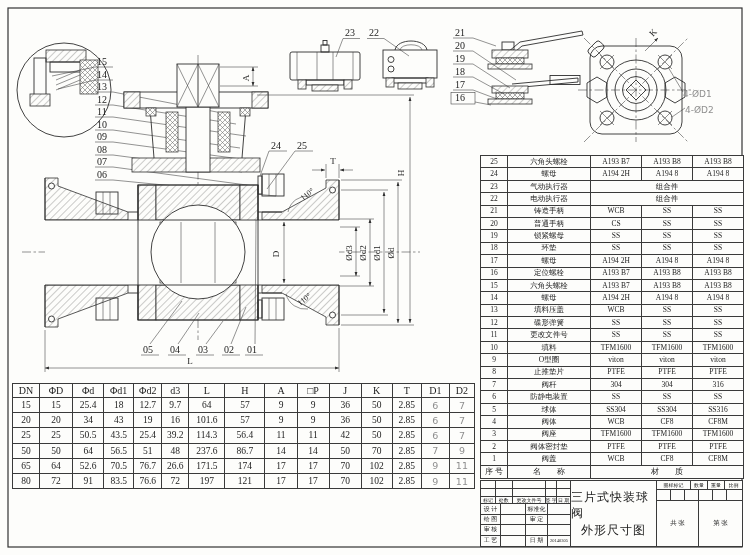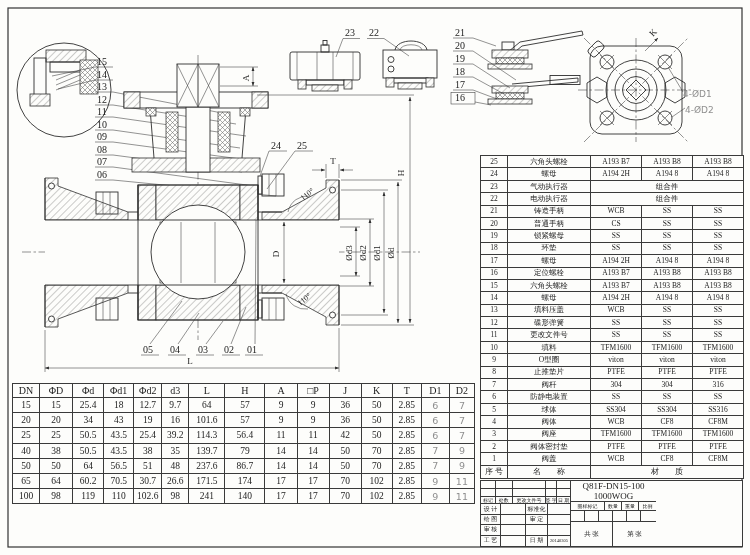--- a/index.html
+++ b/index.html
@@ -383,79 +383,62 @@
           <td>56.4</td>
           <td>11</td>
           <td>11</td>
           <td>42</td>
           <td>50</td>
           <td>2.85</td>
           <td class="gray-cell">6</td>
           <td class="gray-cell">7</td>
         </tr>
         <tr>
-          <td>40</td>
-          <td>38</td>
-          <td>50.5</td>
-          <td>43.5</td>
-          <td>38</td>
-          <td>35</td>
-          <td>139.7</td>
-          <td>79</td>
-          <td>14</td>
-          <td>14</td>
-          <td>50</td>
-          <td>70</td>
-          <td>2.85</td>
-          <td class="gray-cell">7</td>
-          <td class="gray-cell">9</td>
-        </tr>
-        <tr>
           <td>50</td>
           <td>50</td>
           <td>64</td>
           <td>56.5</td>
           <td>51</td>
           <td>48</td>
           <td>237.6</td>
           <td>86.7</td>
           <td>14</td>
           <td>14</td>
           <td>50</td>
           <td>70</td>
           <td>2.85</td>
           <td class="gray-cell">7</td>
           <td class="gray-cell">9</td>
         </tr>
         <tr>
           <td>65</td>
           <td>64</td>
-          <td>60.2</td>
+          <td>52.6</td>
           <td>70.5</td>
-          <td>30.7</td>
+          <td>76.7</td>
           <td>26.6</td>
           <td>171.5</td>
           <td>174</td>
           <td>17</td>
           <td>17</td>
           <td>70</td>
           <td>102</td>
           <td>2.85</td>
           <td class="gray-cell">9</td>
           <td class="gray-cell">11</td>
         </tr>
         <tr>
-          <td>100</td>
-          <td>98</td>
-          <td>119</td>
-          <td>110</td>
-          <td>102.6</td>
-          <td>98</td>
-          <td>241</td>
-          <td>140</td>
+          <td>80</td>
+          <td>72</td>
+          <td>91</td>
+          <td>83.5</td>
+          <td>76.6</td>
+          <td>72</td>
+          <td>197</td>
+          <td>121</td>
           <td>17</td>
           <td>17</td>
           <td>70</td>
           <td>102</td>
           <td>2.85</td>
           <td class="gray-cell">9</td>
           <td class="gray-cell">11</td>
         </tr>
       </tbody>
 </table>
@@ -692,26 +675,26 @@
       <div class="tb-cell" style="width:22px"></div>
     </div>
     <div class="tb-row sig">
       <div class="tb-cell" style="width:20px">工 艺</div>
       <div class="tb-cell" style="width:25px"></div>
       <div class="tb-cell" style="width:22px">日 期</div>
       <div class="tb-cell datecell" style="width:22px">20140305</div>
     </div>
   </div>
 
+  <div class="tb-col tb-mid">
+    <div>三片式快装球阀</div>
+    <div>外形尺寸图</div>
+  </div>
 
   <div class="tb-col tb-right">
-    <div class="tb-model">
-      <div>Q81F-DN15-100</div>
-      <div>1000WOG</div>
-    </div>
     <div class="tb-row tb-ih">
       <div class="tb-cell" style="width:34px">图样标记</div>
       <div class="tb-cell" style="width:17px">数量</div>
       <div class="tb-cell" style="width:17px">重量</div>
       <div class="tb-cell" style="width:17px">比例</div>
     </div>
     <div class="tb-row tb-blank">
       <div class="tb-cell" style="width:14px"></div>
       <div class="tb-cell" style="width:14px"></div>
       <div class="tb-cell" style="width:14px"></div>

